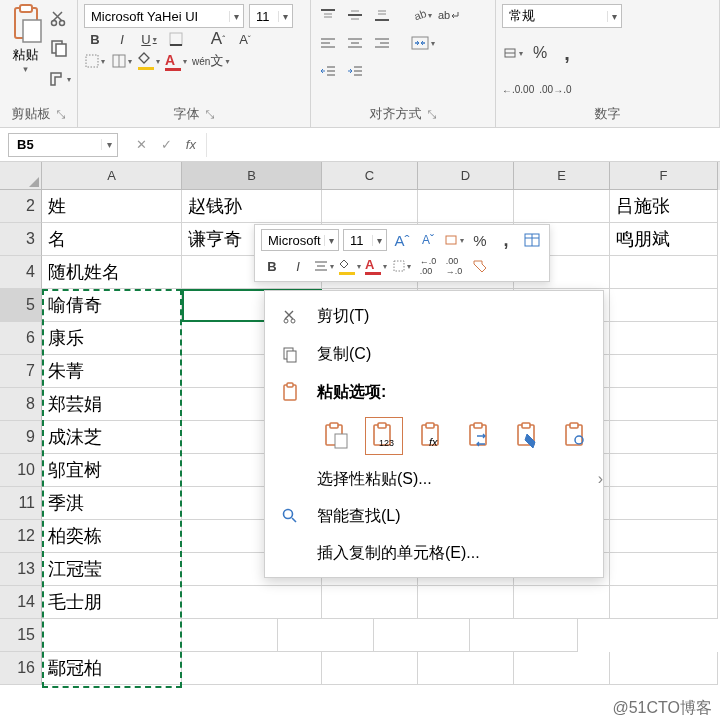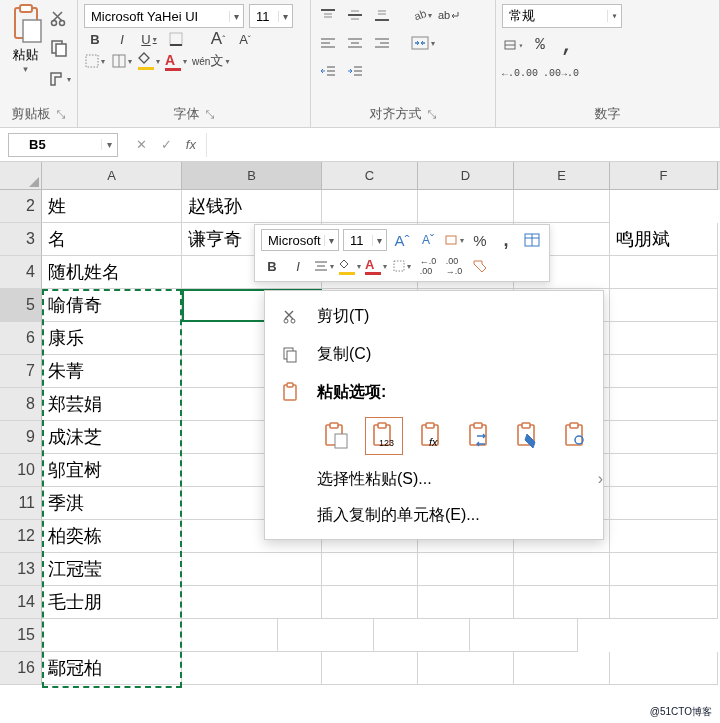--- a/index.html
+++ b/index.html
@@ -28,28 +28,28 @@
 .combo-txt { padding: 0 6px; white-space: nowrap; overflow: hidden; flex: 1; }
 .combo-dd { width: 14px; text-align: center; color: #5a5a5a; font-size: 10px; border-left: 1px solid #e0e0e0; }
 .fontname { width: 160px; }
 .fontsize { width: 44px; }
 .btn { min-width: 22px; height: 22px; display: inline-flex; align-items: center; justify-content: center; color: #444; cursor: default; position: relative; }
 .btn.dd::after { content: "▾"; font-size: 8px; margin-left: 2px; color: #666; }
 .underline-y { border-bottom: 3px solid #f5c518; width: 16px; }
 .underline-r { border-bottom: 3px solid #d13438; width: 16px; color:#d13438;}
 
 .align-rows { display: flex; flex-direction: column; gap: 6px; width: 172px; }
-.num-rows { display: flex; flex-direction: column; gap: 6px; width: 160px; font-family: Liberation Mono, monospace; }
+.num-rows { display: flex; flex-direction: column; gap: 14px; width: 160px; }
 
 .dlg-launch { font-size: 11px; color: #888; }
 
 
 .formula-bar { display: flex; align-items: center; height: 34px; border-bottom: 1px solid #d4d4d4; }
 .name-box { width: 110px; border: 1px solid #bfbfbf; margin: 4px 8px; height: 24px; display: flex; align-items: center; background:#fff; }
-.name-box-txt { flex: 1; padding: 0 8px; font-weight: bold; margin-left: 12px; }
+.name-box-txt { flex: 1; padding: 0 8px; font-weight: bold; }
 .name-box-dd { width: 16px; text-align: center; font-size: 10px; color: #666; border-left:1px solid #e5e5e5;}
 .fbar-btns { display: flex; gap: 14px; padding: 0 10px; color: #999; }
 .fx { font-style: italic; color: #666; }
 .fbar-input { flex: 1; height: 24px; border-left: 1px solid #e4e4e4; }
 
 
 .grid { position: relative; }
 .col-headers { display: flex; height: 28px; background: #e9e9e9; }
 .corner { width: 42px; border-right: 1px solid #bcbcbc; border-bottom: 1px solid #bcbcbc; background:#e9e9e9; display:flex; align-items:flex-end; justify-content:flex-end;}
 .corner::after{content:"";border-style:solid;border-width:0 0 10px 10px;border-color:transparent transparent #a8a8a8 transparent;margin:2px;}
@@ -72,21 +72,21 @@
 
 .ctx { position: absolute; background: #fff; border: 1px solid #cfcfcf; box-shadow: 0 4px 12px rgba(0,0,0,.18); width: 340px; padding: 6px 0; }
 .ctx-item { display: flex; align-items: center; height: 38px; padding: 0 14px; gap: 16px; font-size: 16px; cursor: default; }
 .ctx-ic { width: 22px; display: flex; justify-content: center; color: #666; }
 .ctx-sub { margin-left: auto; color: #888; }
 .paste-opts { display: flex; gap: 10px; padding: 6px 0 6px 52px; }
 .paste-opt { width: 38px; height: 38px; display: flex; align-items: center; justify-content: center; border: 1px solid transparent; }
 .paste-opt.hl { border: 1px solid #d27a4b; }
 .ctx-indent { padding-left: 52px; height: 36px; display: flex; align-items: center; font-size: 16px; }
 
-.watermark { position: absolute; right: 8px; bottom: 4px; font-size: 10px; color: #0f172a; }
+.watermark { position: absolute; right: 8px; bottom: 4px; font-size: 16px; color: #737373; }
 
 svg { overflow: visible; }
 </style>
 </head>
 <body>
 
 <div class="ribbon">
   <div class="ribbon-group rg-clip">
     <div class="ribbon-group-body">
       <div class="big-paste">
@@ -350,20 +350,21 @@
     <div class="ch wF">F</div>
   </div>
   <div id="rows">
       <div class="gr">
         <div class="rowh">2</div>
         <div class="cell wA">姓</div>
         <div class="cell wB">赵钱孙</div>
         <div class="cell wC"></div>
         <div class="cell wD"></div>
         <div class="cell wE"></div>
+        <div class="cell wF">吕施张</div>
       </div>
       <div class="gr">
         <div class="rowh">3</div>
         <div class="cell wA">名</div>
         <div class="cell wB">谦亨奇</div>
         <div class="cell wC"></div>
         <div class="cell wD"></div>
         <div class="cell wE"></div>
         <div class="cell wF">鸣朋斌</div>
       </div>
@@ -619,18 +620,27 @@
           <rect x="3" y="3" width="16" height="20" rx="1" fill="none" stroke="#d27a4b" stroke-width="1.6"></rect>
           <rect x="7" y="1" width="8" height="5" rx="1" fill="#fff" stroke="#d27a4b" stroke-width="1.6"></rect>
           <path d="M12 18 A4 4 0 0 1 20 18 A4 4 0 0 1 12 18" fill="none" stroke="#3a78c4" stroke-width="1.5"></path>
         </svg>
       </span>
   </div>
   <div class="ctx-indent">
     <span>选择性粘贴(S)...</span>
     <span class="ctx-sub">›</span>
   </div>
+  <div class="ctx-item">
+    <span class="ctx-ic">
+        <svg width="16" height="16">
+          <circle cx="6" cy="6" r="4.5" fill="none" stroke="#3a78c4" stroke-width="1.6"></circle>
+          <line x1="10" y1="10" x2="14" y2="14" stroke="#3a78c4" stroke-width="1.6"></line>
+        </svg>
+      </span>
+    <span>智能查找(L)</span>
+  </div>
   <div class="ctx-indent">
     <span>插入复制的单元格(E)...</span>
   </div>
 </div>
 
 <div class="watermark">@51CTO博客</div>
 
 </body></html>

